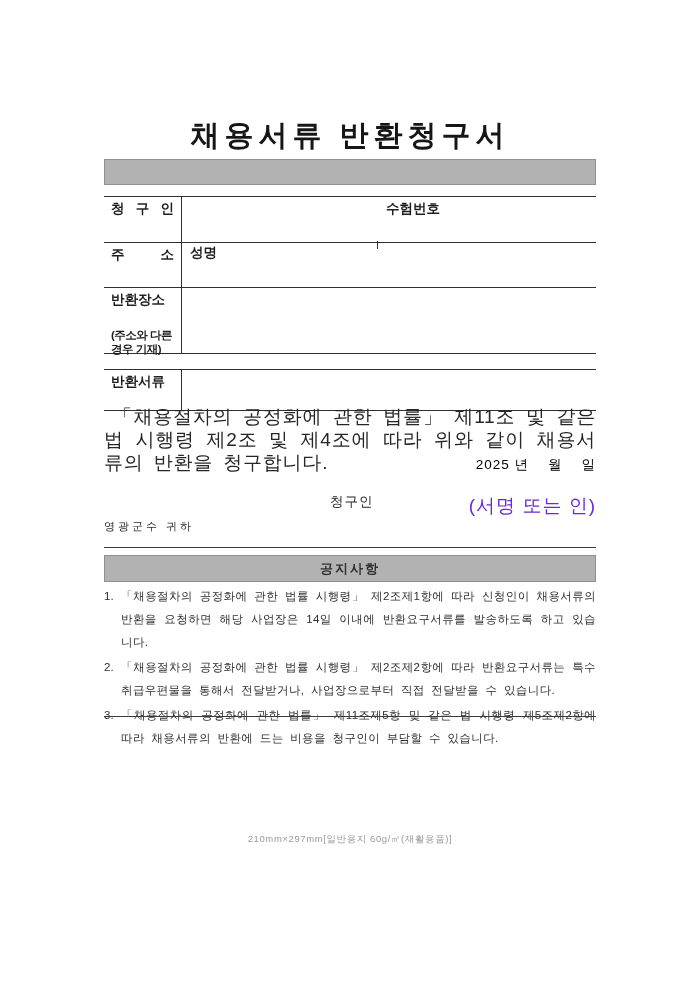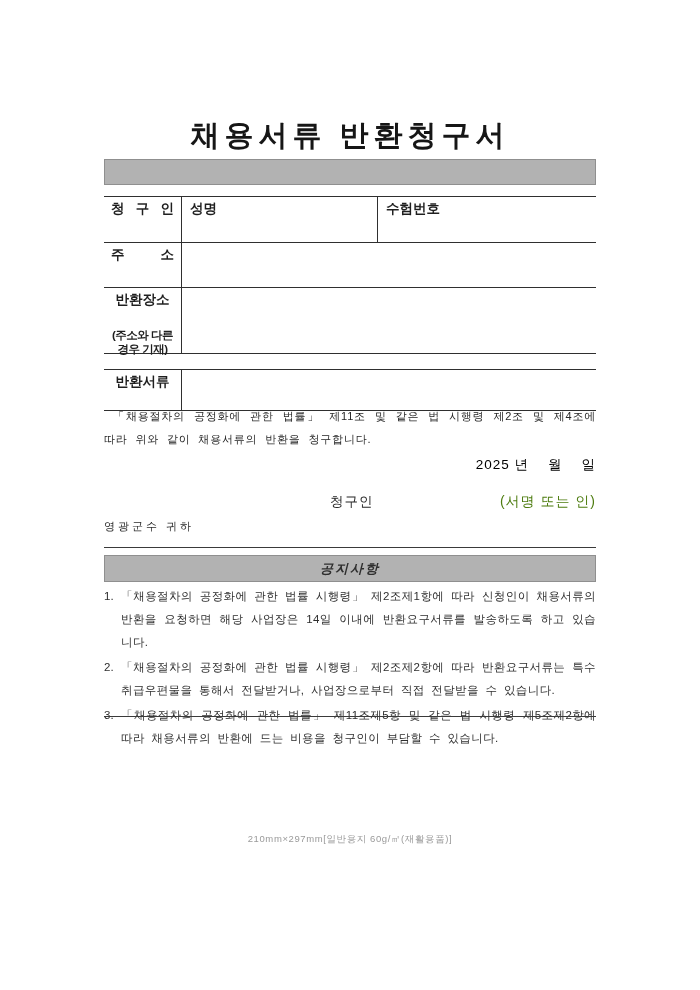--- a/index.html
+++ b/index.html
@@ -22,21 +22,20 @@
     font-size:29px; font-weight:bold;
     letter-spacing:5px;
     color:#161616;
   }
 
   
   .gray-bar {
     background:#b2b2b2;
     border:1px solid #8f8f8f;
     box-sizing:border-box;
-    font-style:italic;
   }
   .bar-top { top:159px; height:26px; }
   .bar-notice {
     top:555px; height:27px;
     text-align:center;
     font-size:13px; font-weight:bold;
     line-height:25px; color:#2e2e2e;
     letter-spacing:2px;
   }
 
@@ -48,46 +47,45 @@
     box-sizing:border-box;
   }
   .r1 { height:46px; } .r2 { height:45px; } .r3 { height:66px; }
   .ft-label {
     width:78px; flex:none;
     border-right:1px solid #2f2f2f;
     padding:4px 7px;
     font-size:13.5px; font-weight:bold;
     box-sizing:border-box;
     line-height:16px;
-    text-align:center;
   }
   .spread { text-align:justify; text-align-last:justify; }
   .ft-cell {
     padding:4px 8px;
     font-size:13.5px; font-weight:bold;
     box-sizing:border-box;
     line-height:16px;
   }
-  .cell-name { width:196px; flex:none; border-right:1px solid #2f2f2f; }
+  .cell-name { width:196px; flex:none; border-right:1px solid #2f2f2f;margin-top:44px; }
   .cell-grow { flex:1; }
   .sub-note { font-size:11.5px; font-weight:bold; line-height:14px; margin-top:20px; letter-spacing:-0.5px; }
 
   
   .docs-row {
     top:369px; height:42px;
     display:flex;
     border-top:1.5px solid #2f2f2f;
     border-bottom:1.5px solid #2f2f2f;
     box-sizing:border-box;
   }
 
   
   .declaration {
     top:405px;
-    font-size:11px; line-height:23px;
+    font-size:19px; line-height:23px;
     text-align:justify; word-break:break-all;
     word-spacing:4px; letter-spacing:0.8px;
     text-indent:9px;
     color:#262626;
   }
 
   .date-line {
     top:456px;
     text-align:right;
     font-size:13.5px; letter-spacing:1px;
@@ -95,21 +93,21 @@
     color:#000000;
   }
 
   .signer-row { top:493px; height:18px; }
   .signer-label {
     position:absolute; left:226px; top:0;
     font-size:13.5px; letter-spacing:1px; color:#262626;
   }
   .signature-note {
     position:absolute; right:0; top:0;
-    font-size:14px; letter-spacing:1px; color:#4d7c0f;
+    font-size:19px; letter-spacing:1px; color:#6d28d9;
   }
 
   .addressee {
     top:519px;
     font-size:11px; letter-spacing:3px;
     color:#2b2b2b;
   }
 
   .rule { border-top:1.5px solid #3a3a3a; height:0; }
   .rule-above-notice { top:547px; }

